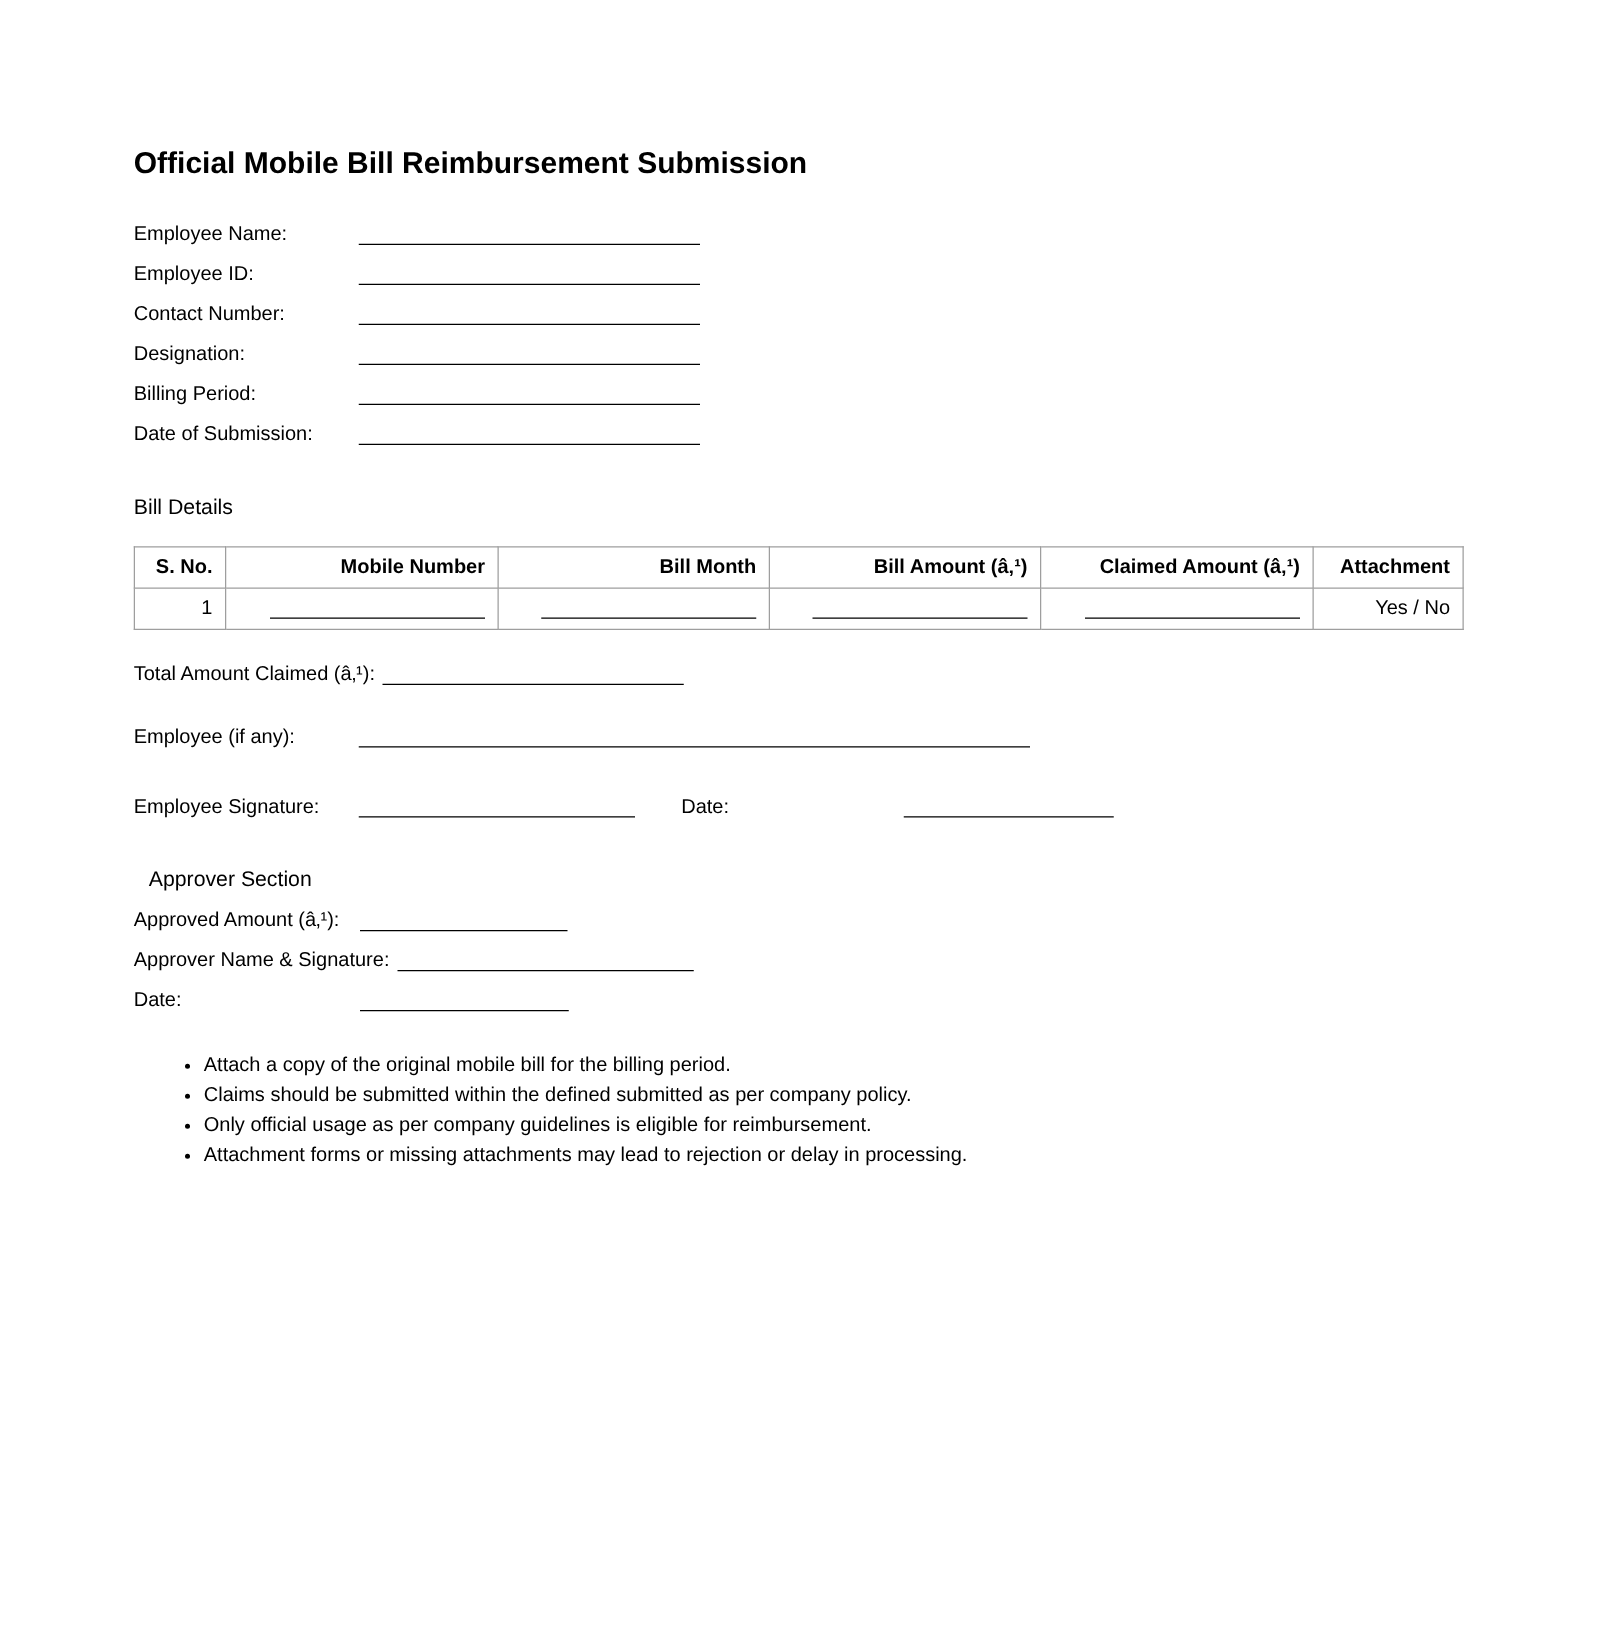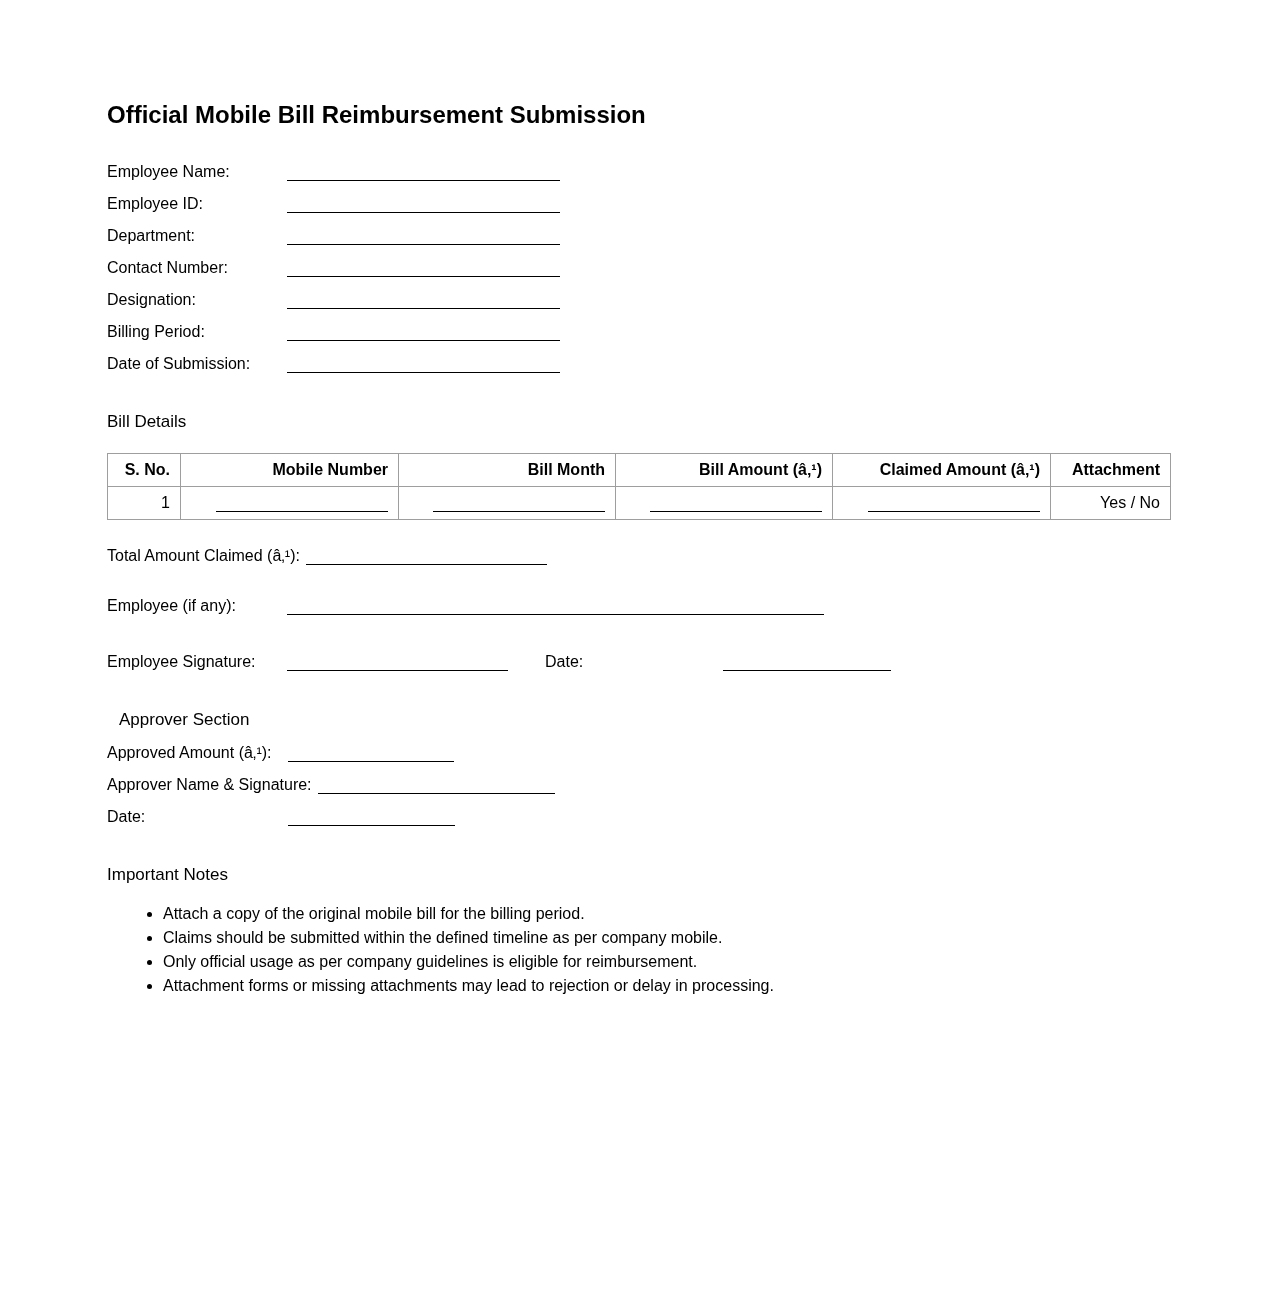--- a/index.html
+++ b/index.html
@@ -3,21 +3,21 @@
 <meta charset="utf-8">
 <style>
   * { box-sizing: border-box; }
   html,body { margin:0; padding:0; }
   body {
     width:1278px; height:1300px; background:#ffffff; color:#000;
     font-family:"Liberation Sans", sans-serif; overflow:hidden;
   }
   .page { padding:101px 107px 0 107px; }
 
-  .title { font-size:24px; line-height:27px; font-weight:bold; margin:0 0 35px 0; }
+  .title { font-size:24px; line-height:27px; font-weight:bold; margin:16px 0 35px 0; }
 
   .field-row { height:32px; font-size:16px; white-space:nowrap; }
   .flabel { display:inline-block; width:180px; }
 
   .blank { display:inline-block; border-bottom:1.5px solid #000; height:12px; vertical-align:-4px; }
   .w273 { width:273px; }
 
   .section-heading { font-size:17px; line-height:20px; font-weight:normal; margin:0; }
   .h-bill { margin:25px 0 21px 0; }
 
@@ -61,23 +61,20 @@
 <div class="page">
 
   <h1 class="title">Official Mobile Bill Reimbursement Submission</h1>
 
   <div>
     <div class="field-row">
       <span class="flabel">Employee Name:</span><span class="blank w273"></span>
     </div>
     <div class="field-row">
       <span class="flabel">Employee ID:</span><span class="blank w273"></span>
-    </div>
-    <div class="field-row">
-      <span class="flabel">Department:</span><span class="blank w273"></span>
     </div>
     <div class="field-row">
       <span class="flabel">Contact Number:</span><span class="blank w273"></span>
     </div>
     <div class="field-row">
       <span class="flabel">Designation:</span><span class="blank w273"></span>
     </div>
     <div class="field-row">
       <span class="flabel">Billing Period:</span><span class="blank w273"></span>
     </div>
@@ -138,22 +135,21 @@
       <span class="lbl-approved">Approved Amount (â‚¹):</span><span class="blank approved-blank"></span>
     </div>
     <div class="approver-row">
       <span class="lbl-appr-name">Approver Name &amp; Signature:</span><span class="blank appr-name-blank"></span>
     </div>
     <div class="approver-row">
       <span class="lbl-appr-date">Date:</span><span class="blank appr-date-blank"></span>
     </div>
   </div>
 
-  <h2 class="section-heading h-notes">Important Notes</h2>
 
   <ul class="notes">
     <li>Attach a copy of the original mobile bill for the billing period.</li>
-    <li>Claims should be submitted within the defined timeline as per company mobile.</li>
+    <li>Claims should be submitted within the defined submitted as per company policy.</li>
     <li>Only official usage as per company guidelines is eligible for reimbursement.</li>
     <li>Attachment forms or missing attachments may lead to rejection or delay in processing.</li>
   </ul>
 
 </div>
 
 </body></html>

